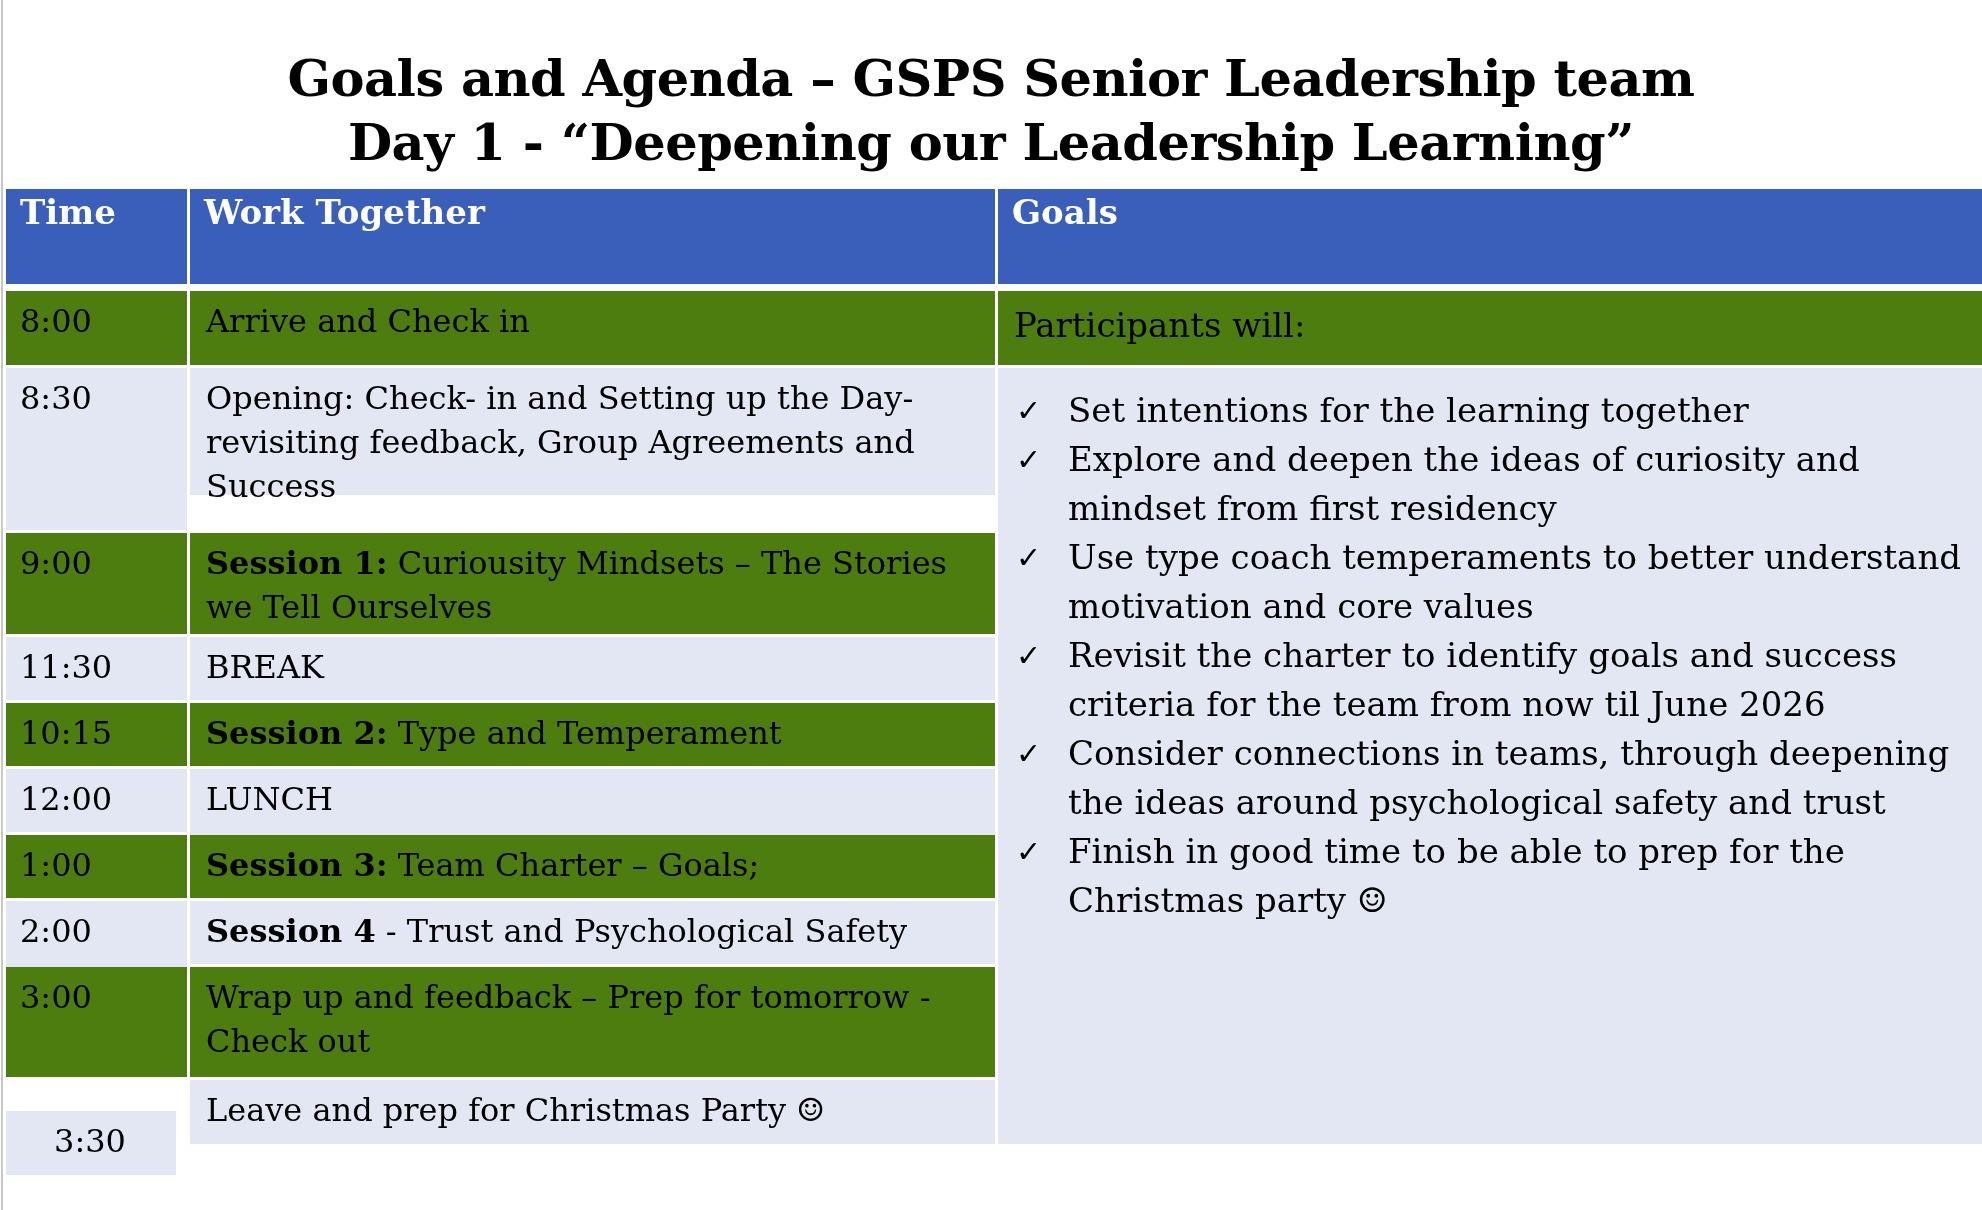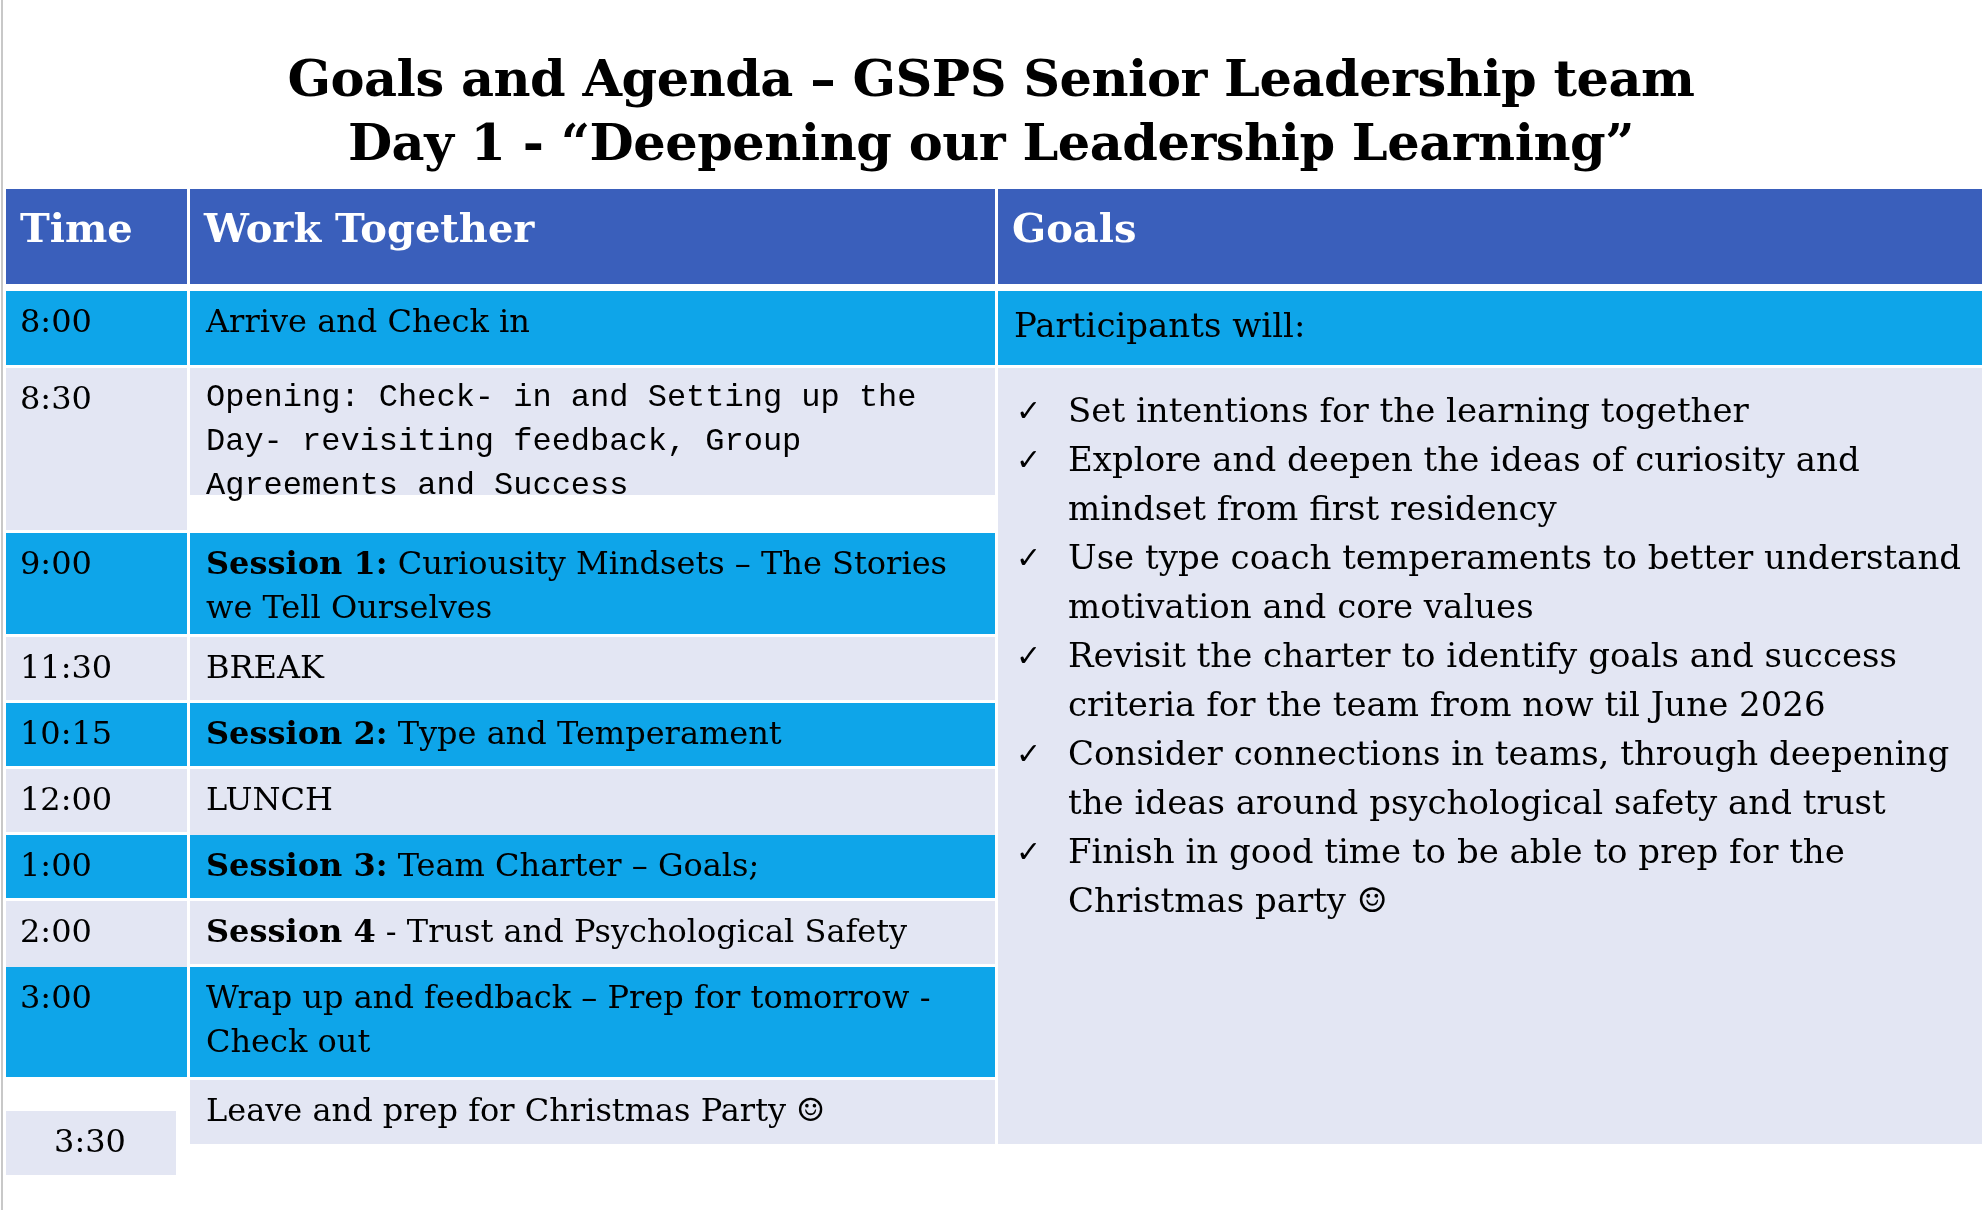--- a/index.html
+++ b/index.html
@@ -8,22 +8,22 @@
     font-family:"DejaVu Serif","Liberation Serif",serif; color:#000;
   }
   .left-rule { position:absolute; left:1px; top:0; width:2px; height:1210px; background:#c8c8c8; }
   .title {
     position:absolute; left:0; top:46px; width:1982px; text-align:center;
     font-family:"DejaVu Serif",serif; font-weight:bold; font-size:51px; line-height:64px;
     letter-spacing:-0.5px;
   }
   .title div { white-space:nowrap; }
   .cell { position:absolute; box-sizing:border-box; }
-  .hdr { background:#3a5fbb; color:#fff; font-weight:bold; font-size:40px; padding:15px 14px; }
-  .dark { background:#0ea5e9; }
+  .hdr { background:#3a5fbb; color:#fff; font-weight:bold; font-size:34px; padding:3px 14px; }
+  .dark { background:#4d7c0f; }
   .light { background:#e3e6f3; }
   .txt { font-size:32px; line-height:44px; padding:8px 16px 0 16px; }
   .time { padding-left:14px; }
   .b { font-weight:bold; }
   .goals-list { list-style:none; margin:0; padding:18px 10px 0 18px; }
   .goals-list li { display:flex; font-size:34px; line-height:49px; }
   .chk { width:52px; flex:0 0 52px; font-size:30px; }
 </style>
 </head>
 <body>
@@ -46,21 +46,21 @@
   <div class="cell dark txt time" style="left:6px;top:533px;width:181px;height:101px;">9:00</div>
   <div class="cell light txt time" style="left:6px;top:637px;width:181px;height:63px;">11:30</div>
   <div class="cell dark txt time" style="left:6px;top:703px;width:181px;height:63px;">10:15</div>
   <div class="cell light txt time" style="left:6px;top:769px;width:181px;height:63px;">12:00</div>
   <div class="cell dark txt time" style="left:6px;top:835px;width:181px;height:63px;">1:00</div>
   <div class="cell light txt time" style="left:6px;top:901px;width:181px;height:70px;">2:00</div>
   <div class="cell dark txt time" style="left:6px;top:967px;width:181px;height:110px;">3:00</div>
   <div class="cell light txt time" style="left:6px;top:1111px;width:170px;height:64px;text-align:center;">3:30</div>
 
   <div class="cell dark txt" style="left:190px;top:291px;width:805px;height:74px;"><span class="b"></span><span>Arrive and Check in</span></div>
-  <div class="cell light txt" style="left:190px;top:368px;width:805px;height:127px;font-family:Liberation Mono, monospace;"><span class="b"></span><span>Opening: Check- in and Setting up the Day- revisiting feedback, Group Agreements and Success</span></div>
+  <div class="cell light txt" style="left:190px;top:368px;width:805px;height:127px;"><span class="b"></span><span>Opening: Check- in and Setting up the Day- revisiting feedback, Group Agreements and Success</span></div>
   <div class="cell dark txt" style="left:190px;top:533px;width:805px;height:101px;"><span class="b">Session 1:</span><span> Curiousity Mindsets – The Stories we Tell Ourselves</span></div>
   <div class="cell light txt" style="left:190px;top:637px;width:805px;height:63px;"><span class="b"></span><span>BREAK</span></div>
   <div class="cell dark txt" style="left:190px;top:703px;width:805px;height:63px;"><span class="b">Session 2:</span><span> Type and Temperament</span></div>
   <div class="cell light txt" style="left:190px;top:769px;width:805px;height:81px;"><span class="b"></span><span>LUNCH</span></div>
   <div class="cell dark txt" style="left:190px;top:835px;width:805px;height:63px;"><span class="b">Session 3:</span><span> Team Charter – Goals;</span></div>
   <div class="cell light txt" style="left:190px;top:901px;width:805px;height:63px;"><span class="b">Session 4</span><span> - Trust and Psychological Safety</span></div>
   <div class="cell dark txt" style="left:190px;top:967px;width:805px;height:110px;"><span class="b"></span><span>Wrap up and feedback – Prep for tomorrow - Check out</span></div>
   <div class="cell light txt" style="left:190px;top:1080px;width:805px;height:64px;"><span class="b"></span><span>Leave and prep for Christmas Party ☺</span></div>
 
   <div class="cell dark txt" style="left:998px;top:291px;width:984px;height:74px;font-size:34px;padding-top:12px;">Participants will:</div>

